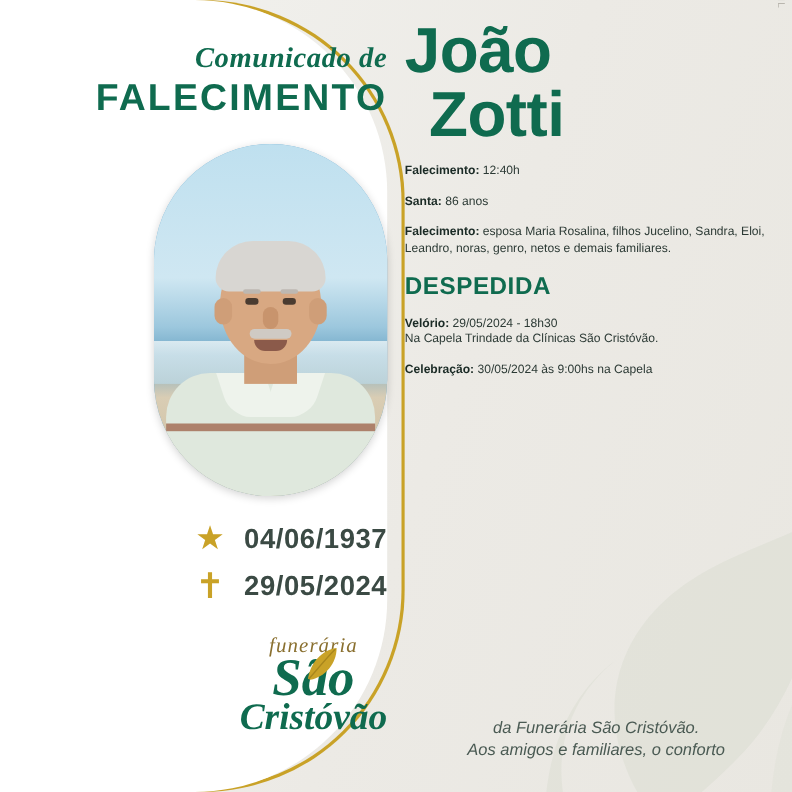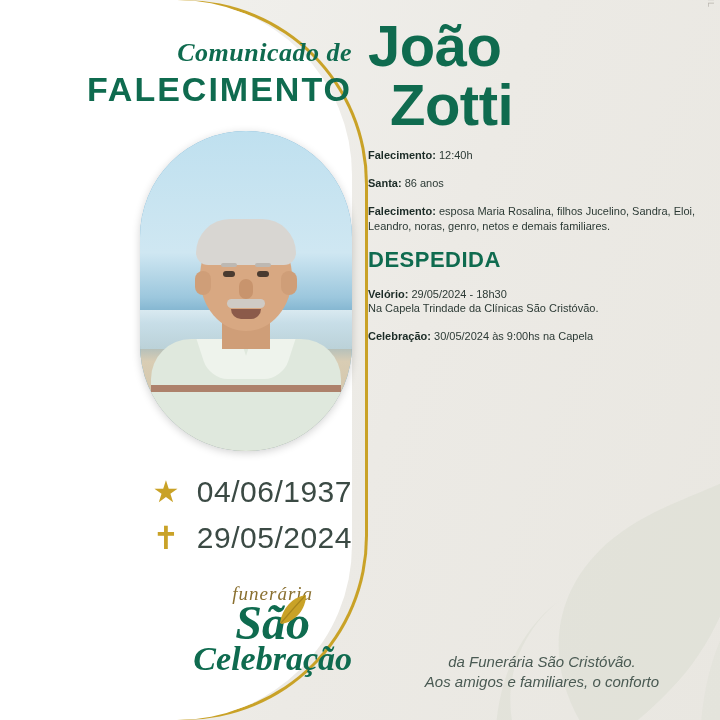--- a/index.html
+++ b/index.html
@@ -257,22 +257,22 @@
     color: #c9a227;
     line-height: 1;
   }
   .cross-icon {
     font-size: 32px;
     color: #c9a227;
     font-family: "Liberation Serif", serif;
     line-height: 1;
   }
   .date-text {
-    font-size: 30px;
-    font-weight: normal;
+    font-size: 25px;
+    font-weight: bold;
     color: #3b4a44;
     letter-spacing: 0.5px;
   }
   
   .logo {
     margin-top: 28px;
     text-align: center;
     color: #9b7d2b;
     position: relative;
   }
@@ -423,21 +423,21 @@
       </div>
     </div>
 
     <div class="logo">
       <svg class="logo-leaf" viewBox="0 0 34 34">
         <path d="M4 30 C6 16 16 4 30 2 C30 16 20 28 6 31 Z" fill="#c9a227"></path>
         <path d="M5 30 C12 22 20 12 29 3" stroke="#a8861c" stroke-width="1.2" fill="none"></path>
       </svg>
       <div class="logo-funeraria">funerária</div>
       <div class="logo-sao">São</div>
-      <div class="logo-cristovao">Celebração</div>
+      <div class="logo-cristovao">Cristóvão</div>
     </div>
   </div>
 
   <div class="right">
     <div class="name">
       <span>João</span>
       <span class="ln2">Zotti</span>
     </div>
 
     <div class="block">

